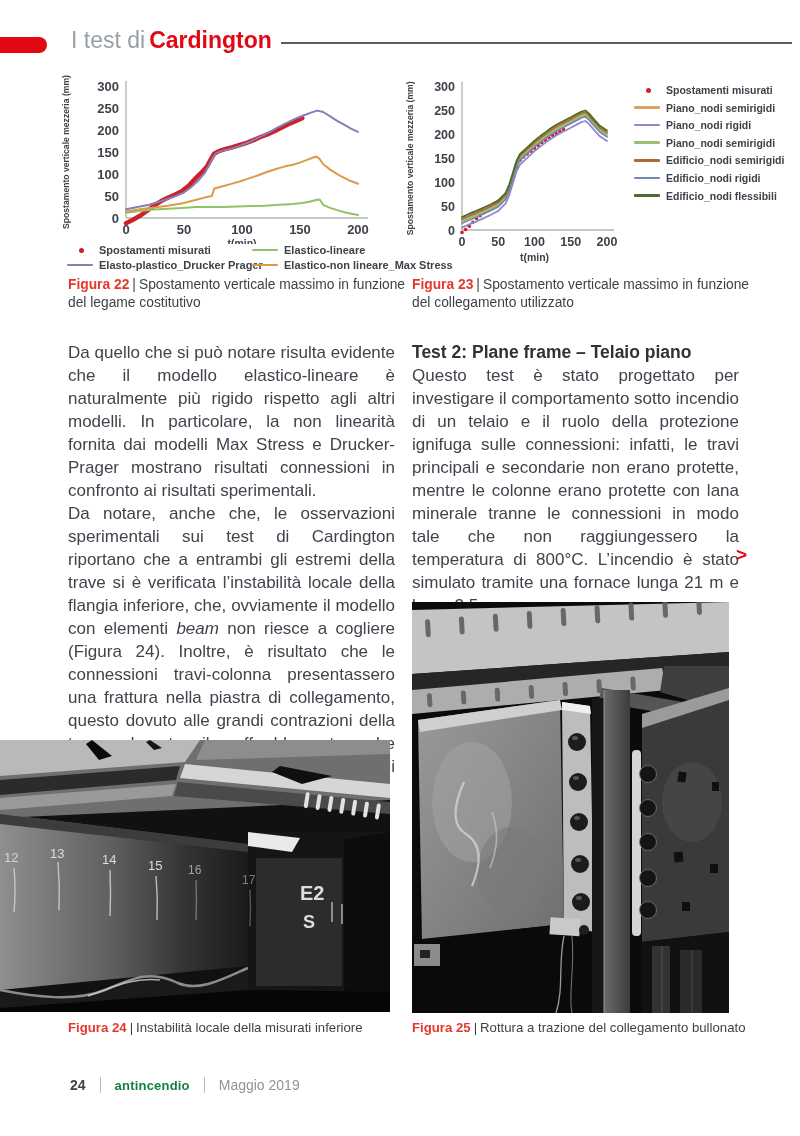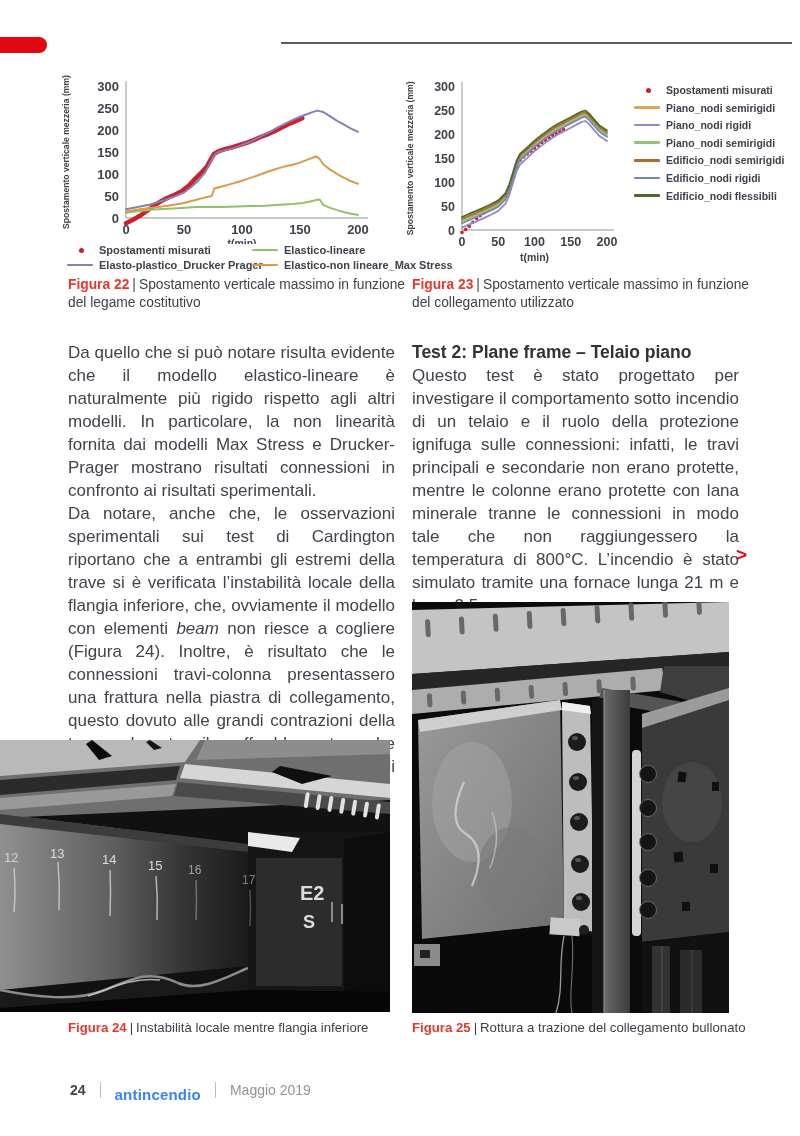--- a/index.html
+++ b/index.html
@@ -42,29 +42,30 @@
   .cont-marker{position:absolute;left:736px;top:545px;color:#e30613;font-weight:800;font-size:19px;line-height:19px;}
   
   .photo{position:absolute;display:block;}
   #photo-24{left:0;top:740px;width:390px;height:272px;}
   #photo-25{left:412px;top:602px;width:317px;height:411px;}
   .chalk{fill:#dcdcdc;font-family:"Liberation Sans",sans-serif;}
   
   .footer{position:absolute;left:70px;top:1077px;display:flex;align-items:center;gap:14px;}
   .f-num{font-size:14px;font-weight:700;color:#3f444c;}
   .f-bar{width:1px;height:16px;background:#b9bdc1;}
-  .f-mag{font-size:15px;font-weight:700;color:#3b82f6;letter-spacing:.2px;margin-top:9px;}
+  .f-mag{font-size:13px;font-weight:700;color:#15803d;letter-spacing:.2px;}
   .f-issue{font-size:14px;color:#8f959c;}
 </style>
 </head>
 <body>
 
 <div class="page">
 
   <div class="badge"></div>
+  <h1 class="page-title"><span class="t-light">I test di</span><span class="t-accent">Cardington</span></h1>
   <div class="hrule"></div>
 
   <svg id="chart-svg-0" class="chart-svg" viewBox="0 0 340 172" preserveAspectRatio="none">
       <line x1="66" y1="9" x2="66" y2="146" stroke="#b3b7bb" stroke-width="1.4"></line>
       <line x1="66" y1="146" x2="308" y2="146" stroke="#b3b7bb" stroke-width="1.4"></line>
       <text x="59" y="150.5" font-size="13" text-anchor="end" font-weight="700" fill="#3d424a" font-family="&quot;Liberation Sans&quot;,sans-serif">0</text>
       <text x="59" y="128.5" font-size="13" text-anchor="end" font-weight="700" fill="#3d424a" font-family="&quot;Liberation Sans&quot;,sans-serif">50</text>
       <text x="59" y="106.5" font-size="13" text-anchor="end" font-weight="700" fill="#3d424a" font-family="&quot;Liberation Sans&quot;,sans-serif">100</text>
       <text x="59" y="84.5" font-size="13" text-anchor="end" font-weight="700" fill="#3d424a" font-family="&quot;Liberation Sans&quot;,sans-serif">150</text>
       <text x="59" y="62.5" font-size="13" text-anchor="end" font-weight="700" fill="#3d424a" font-family="&quot;Liberation Sans&quot;,sans-serif">200</text>
@@ -271,21 +272,21 @@
     </g>
     <text class="chalk" x="4" y="122" font-size="13" opacity="0.9">12</text>
     <text class="chalk" x="50" y="118" font-size="13">13</text>
     <text class="chalk" x="102" y="124" font-size="13">14</text>
     <text class="chalk" x="148" y="130" font-size="13">15</text>
     <text class="chalk" x="188" y="134" font-size="12" opacity="0.65">16</text>
     <text class="chalk" x="242" y="144" font-size="12" opacity="0.5">17</text>
     <text class="chalk" x="300" y="160" font-size="20" font-weight="bold">E2</text>
     <text class="chalk" x="303" y="188" font-size="18" font-weight="bold">S</text>
   </svg>
-  <p id="caption-24" class="caption cap-photo"><span class="cap-label">Figura 24</span><span class="cap-sep">|</span><span>Instabilità locale mentre flangia inferiore</span></p>
+  <p id="caption-24" class="caption cap-photo"><span class="cap-label">Figura 24</span><span class="cap-sep">|</span><span>Instabilità locale della misurati inferiore</span></p>
 
   <svg id="photo-25" class="photo" viewBox="0 0 317 411" preserveAspectRatio="none">
     <defs>
       <linearGradient id="p25col" x1="0" y1="0" x2="1" y2="0">
         <stop offset="0" stop-color="#6a6a6a"></stop>
           <stop offset="1" stop-color="#3c3c3c"></stop>
       </linearGradient>
       <linearGradient id="p25panel" x1="0" y1="0" x2="1" y2="1">
         <stop offset="0" stop-color="#9a9a9a"></stop>
           <stop offset="1" stop-color="#6f6f6f"></stop>

